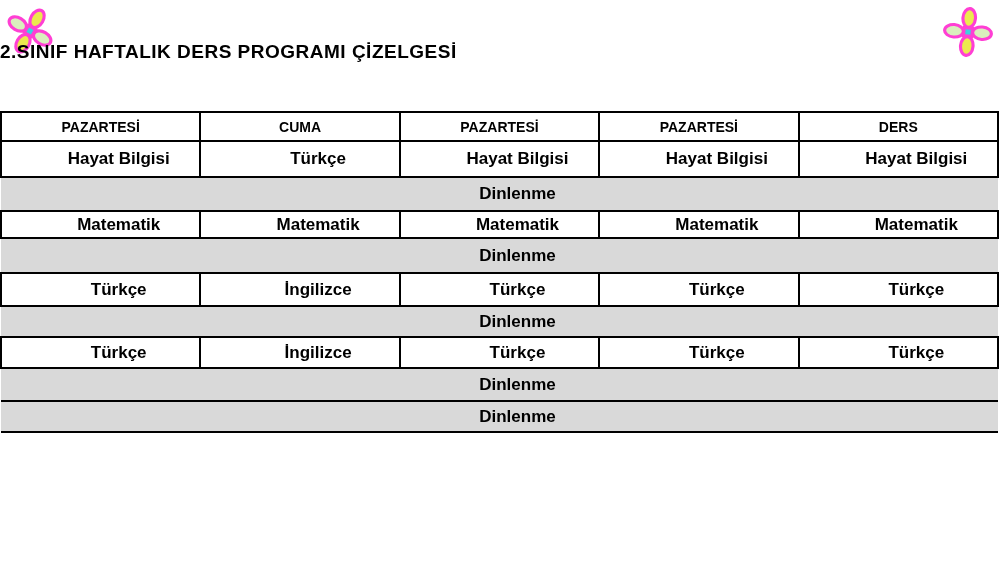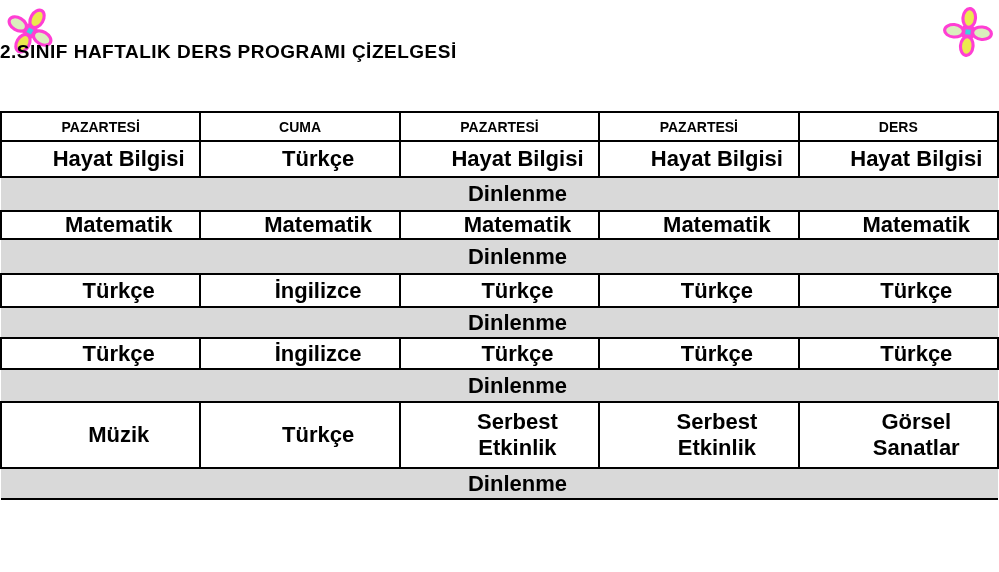--- a/index.html
+++ b/index.html
@@ -45,21 +45,21 @@
   }
   table.schedule th, table.schedule td {
     border: 2px solid var(--border);
     text-align: center;
     vertical-align: middle;
     font-weight: bold;
     padding: 0 4px;
     overflow: hidden;
   }
   table.schedule th { font-size: 14px; border-radius: 13px; }
-  table.schedule td { font-size: 22px; padding-left: 40px; }
+  table.schedule td { font-size: 17px; padding-left: 40px; }
   td.break {
     background: var(--break-bg);
     border-left: none !important;
     border-right: none !important;
     font-size: 17px;
     margin-left: 12px;
   }
   .wrap { display: inline-block; max-width: 168px; line-height: 1.2; }
 </style>
 </head>
@@ -133,26 +133,19 @@
       <tr style="height:31px">
         <td>Türkçe</td>
         <td>İngilizce</td>
         <td>Türkçe</td>
         <td>Türkçe</td>
         <td>Türkçe</td>
       </tr>
       <tr style="height:33px">
         <td class="break" colspan="5">Dinlenme</td>
       </tr>
-      <tr style="height:66px">
-        <td>Müzik</td>
-        <td>Türkçe</td>
-        <td>Serbest Etkinlik</td>
-        <td>Serbest Etkinlik</td>
-        <td>Görsel Sanatlar</td>
-      </tr>
       <tr style="height:31px">
         <td class="break" colspan="5">Dinlenme</td>
       </tr>
     </tbody>
   </table>
 
 </div>
 
 </body></html>

